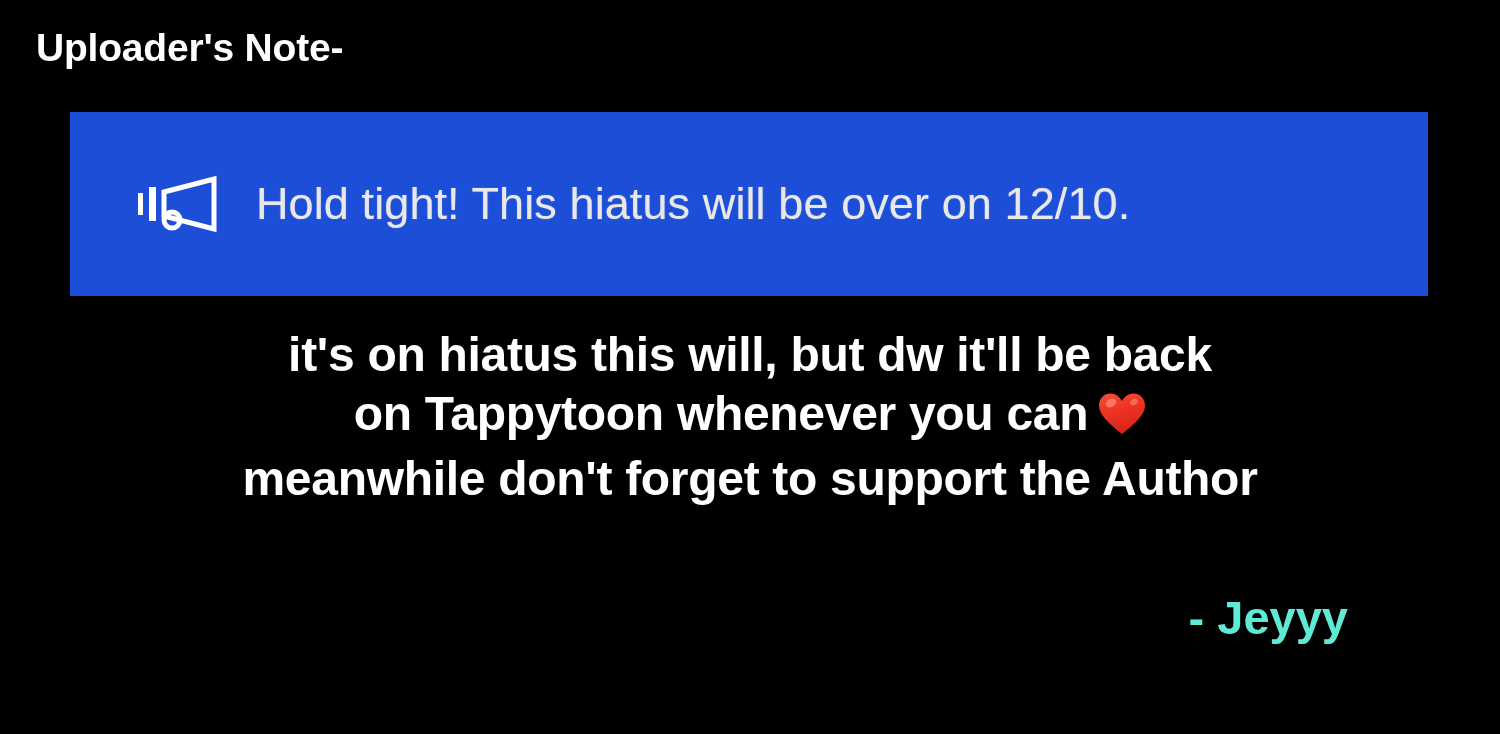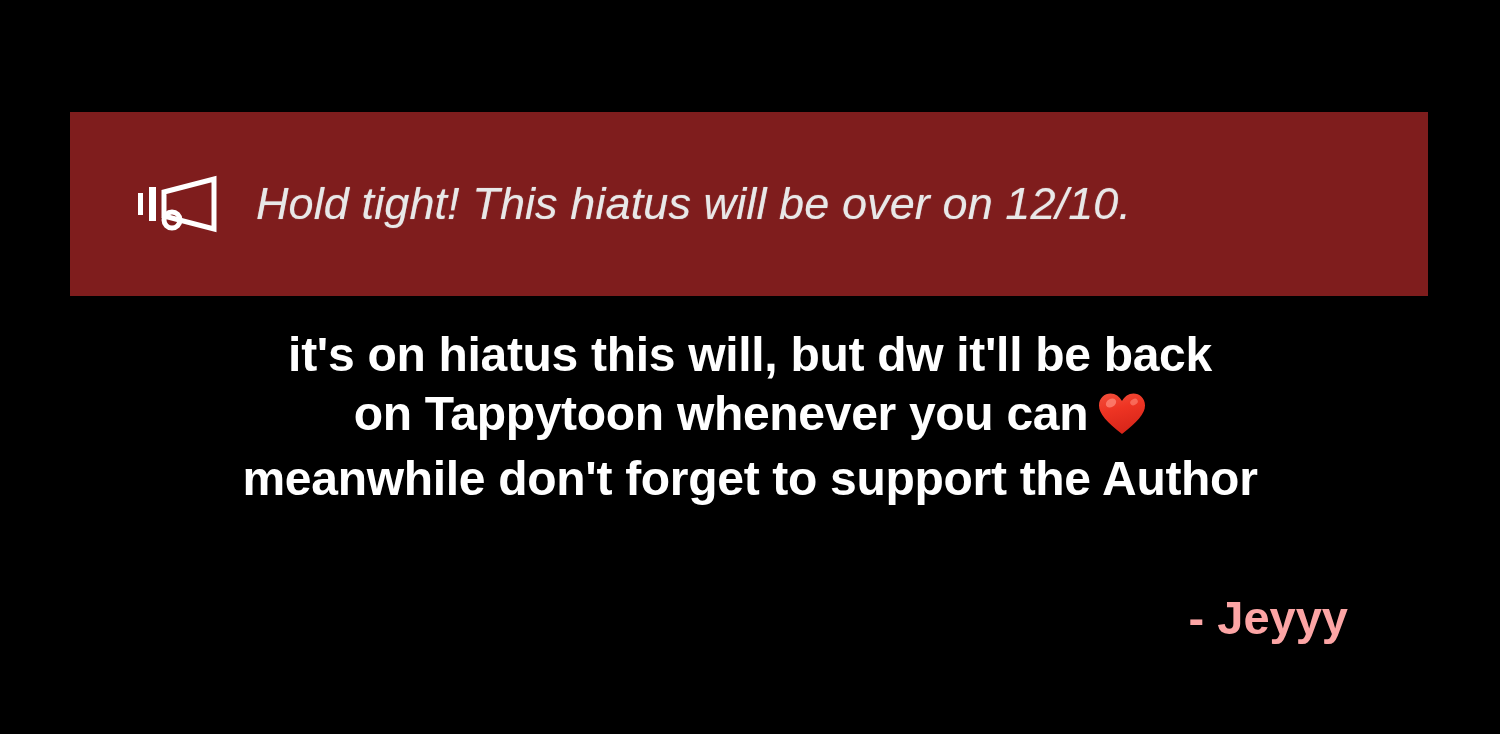--- a/index.html
+++ b/index.html
@@ -35,26 +35,25 @@
     white-space: nowrap;
   }
 
   
   .banner {
     position: absolute;
     left: 70px;
     top: 112px;
     width: 1358px;
     height: 184px;
-    background: #7f1d1d;
+    background: #1d4ed8;
     display: flex;
     align-items: center;
     padding: 12px;
     box-sizing: border-box;
-    font-style: italic;
   }
 
   .banner-icon {
     position: absolute;
     left: 68px;
     top: 50%;
     transform: translateY(-50%);
     width: 84px;
     height: 58px;
     display: block;
@@ -100,30 +99,31 @@
 
   
   .signature {
     position: absolute;
     left: 0;
     top: 590px;
     width: 1348px;
     text-align: right;
     font-size: 47px;
     font-weight: bold;
-    color: #fca5a5;
+    color: #5eead4;
     letter-spacing: 0px;
     white-space: nowrap;
   }
 </style>
 </head>
 <body>
 
 <div id="page">
 
+  <div class="note-header">Uploader's Note-</div>
 
   <div class="banner">
 
     <span class="banner-icon">
       <svg viewBox="0 0 84 58" width="84" height="58" xmlns="http://www.w3.org/2000/svg">
 
         <rect x="0" y="18" width="5" height="22" fill="#ffffff"></rect>
 
         <rect x="11" y="12" width="7" height="34" fill="#ffffff"></rect>
 

